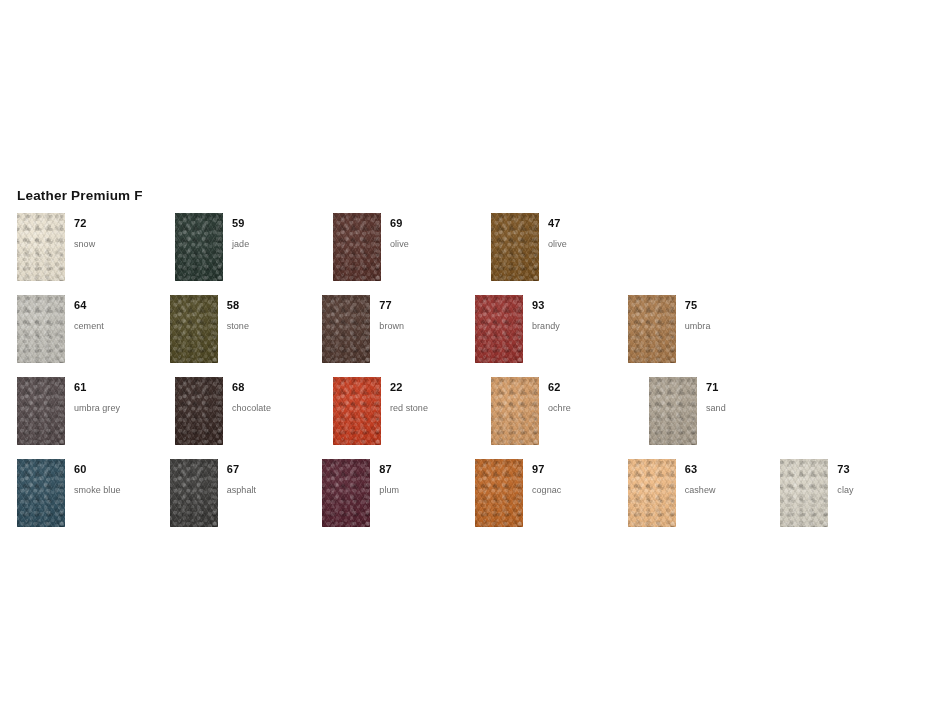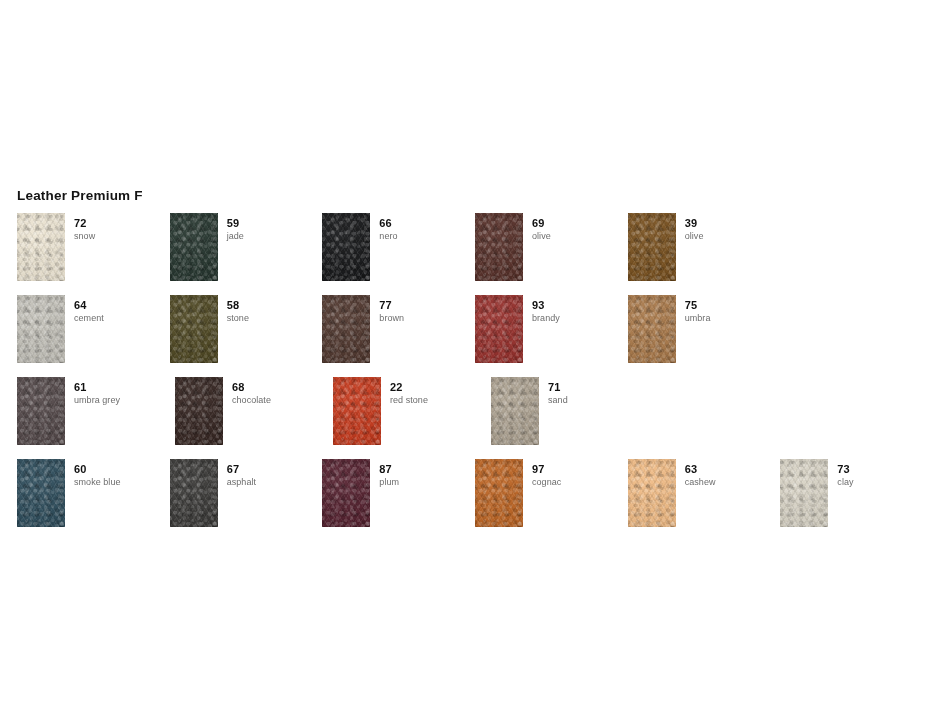--- a/index.html
+++ b/index.html
@@ -111,21 +111,21 @@
     color: #111111;
     line-height: 13px;
     letter-spacing: 0.1px;
   }
 
   .swatch-name {
     font-size: 9px;
     font-weight: 400;
     color: #6d6d6d;
     line-height: 13px;
-    margin-top: 0;
+    margin-top: 8px;
     white-space: nowrap;
     letter-spacing: 0.05px;
   }
 </style>
 </head>
 <body>
 
 <section id="sample-card">
 
   <h1 id="collection-title">Leather Premium F</h1>
@@ -140,37 +140,30 @@
           </div>
         </div>
         <div class="swatch-item">
           <div class="swatch-chip" style="background-color: rgb(38, 54, 47);"></div>
           <div class="swatch-info">
             <div class="swatch-code">59</div>
             <div class="swatch-name">jade</div>
           </div>
         </div>
         <div class="swatch-item">
-          <div class="swatch-chip" style="background-color: rgb(23, 24, 26);"></div>
-          <div class="swatch-info">
-            <div class="swatch-code">66</div>
-            <div class="swatch-name">nero</div>
-          </div>
-        </div>
-        <div class="swatch-item">
           <div class="swatch-chip" style="background-color: rgb(87, 48, 41);"></div>
           <div class="swatch-info">
             <div class="swatch-code">69</div>
             <div class="swatch-name">olive</div>
           </div>
         </div>
         <div class="swatch-item">
           <div class="swatch-chip" style="background-color: rgb(121, 81, 31);"></div>
           <div class="swatch-info">
-            <div class="swatch-code">39</div>
+            <div class="swatch-code">47</div>
             <div class="swatch-name">olive</div>
           </div>
         </div>
         <div class="swatch-item empty"></div>
       </div>
       <div class="swatch-row">
         <div class="swatch-item">
           <div class="swatch-chip" style="background-color: rgb(195, 193, 185);"></div>
           <div class="swatch-info">
             <div class="swatch-code">64</div>
@@ -223,20 +216,27 @@
           </div>
         </div>
         <div class="swatch-item">
           <div class="swatch-chip" style="background-color: rgb(197, 57, 28);"></div>
           <div class="swatch-info">
             <div class="swatch-code">22</div>
             <div class="swatch-name">red stone</div>
           </div>
         </div>
         <div class="swatch-item">
+          <div class="swatch-chip" style="background-color: rgb(212, 154, 100);"></div>
+          <div class="swatch-info">
+            <div class="swatch-code">62</div>
+            <div class="swatch-name">ochre</div>
+          </div>
+        </div>
+        <div class="swatch-item">
           <div class="swatch-chip" style="background-color: rgb(173, 162, 145);"></div>
           <div class="swatch-info">
             <div class="swatch-code">71</div>
             <div class="swatch-name">sand</div>
           </div>
         </div>
       </div>
       <div class="swatch-row">
         <div class="swatch-item">
           <div class="swatch-chip" style="background-color: rgb(46, 77, 92);"></div>

